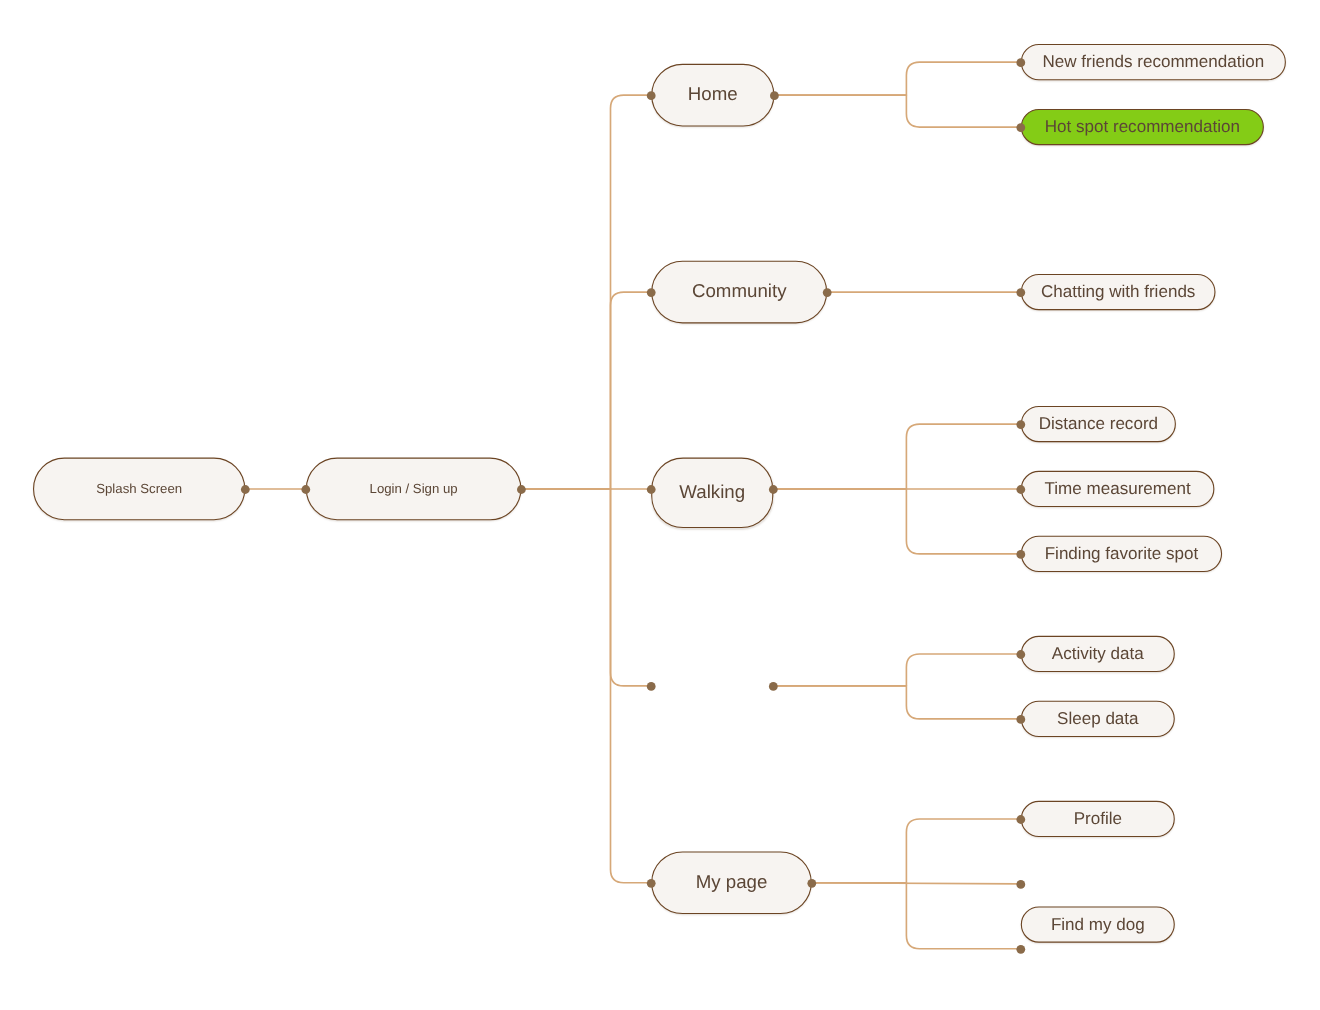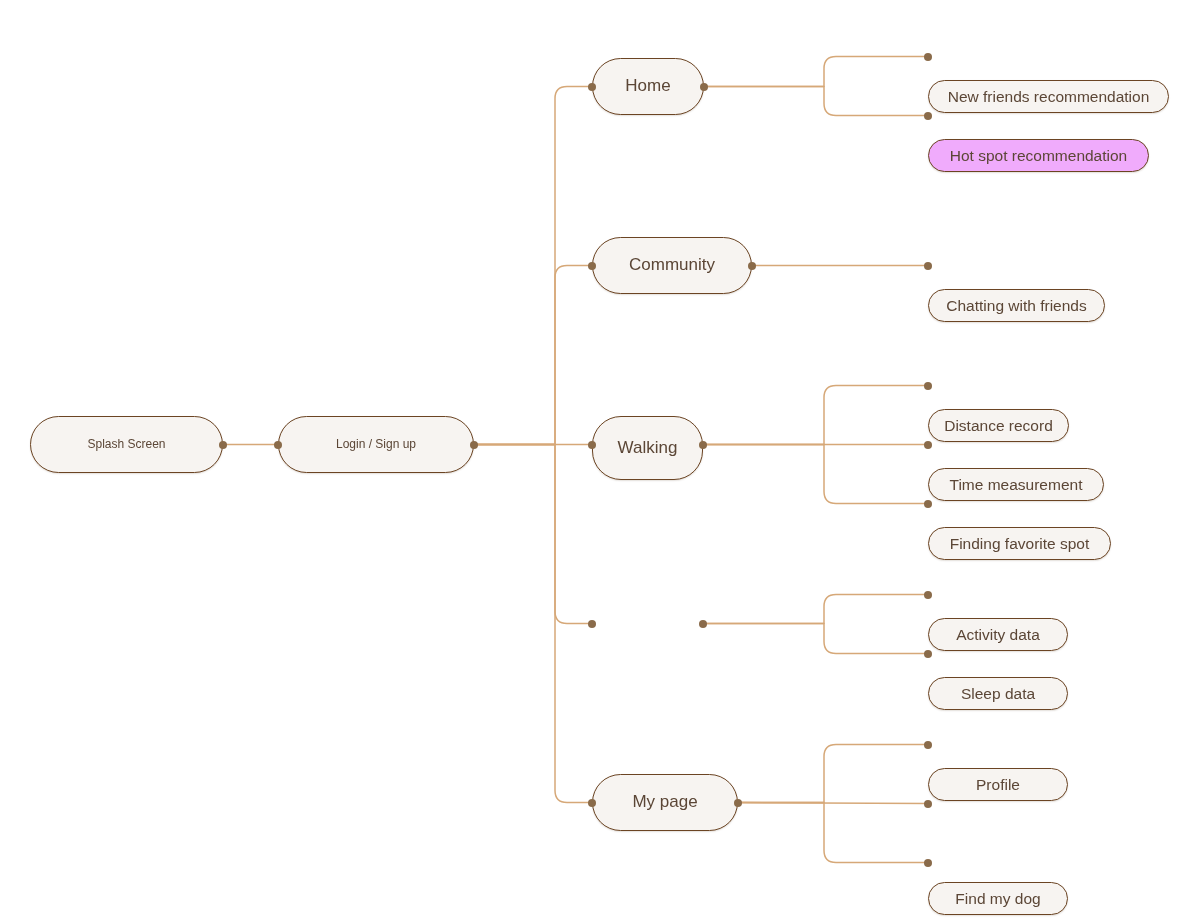--- a/index.html
+++ b/index.html
@@ -43,21 +43,20 @@
     border-radius: 29px;
     font-size: 12px;
   }
   .node.lvl2 {
     border-radius: 29px;
     font-size: 17px;
   }
   .node.lvl3 {
     border-radius: 17px;
     font-size: 15.5px;
-    margin-top: 40px;
   }
   .node-label {
     display: block;
     padding: 0 10px;
   }
   .port {
     position: absolute;
     width: 8px;
     height: 8px;
     border-radius: 50%;
@@ -106,21 +105,21 @@
   <div class="node lvl2" style="left: 592px; top: 416px; width: 111px; height: 64px; background: rgb(247, 244, 241); border-color: rgb(107, 68, 35); color: rgb(91, 70, 54);">
     <span class="node-label">Walking</span>
   </div>
   <div class="node lvl2" style="left: 592px; top: 774px; width: 146px; height: 57px; background: rgb(247, 244, 241); border-color: rgb(107, 68, 35); color: rgb(91, 70, 54);">
     <span class="node-label">My page</span>
   </div>
 
   <div class="node lvl3" style="left: 928px; top: 40px; width: 241px; height: 33px; background: rgb(247, 244, 241); border-color: rgb(107, 68, 35); color: rgb(91, 70, 54);">
     <span class="node-label">New friends recommendation</span>
   </div>
-  <div class="node lvl3" style="left: 928px; top: 99px; width: 221px; height: 33px; background: #f0abfc; border-color: rgb(107, 68, 35); color: rgb(91, 70, 54);">
+  <div class="node lvl3" style="left: 928px; top: 99px; width: 221px; height: 33px; background: #84cc16; border-color: rgb(107, 68, 35); color: rgb(91, 70, 54);">
     <span class="node-label">Hot spot recommendation</span>
   </div>
   <div class="node lvl3" style="left: 928px; top: 249px; width: 177px; height: 33px; background: rgb(247, 244, 241); border-color: rgb(107, 68, 35); color: rgb(91, 70, 54);">
     <span class="node-label">Chatting with friends</span>
   </div>
   <div class="node lvl3" style="left: 928px; top: 428px; width: 176px; height: 33px; background: rgb(247, 244, 241); border-color: rgb(107, 68, 35); color: rgb(91, 70, 54);">
     <span class="node-label">Time measurement</span>
   </div>
   <div class="node lvl3" style="left: 928px; top: 369px; width: 141px; height: 33px; background: rgb(247, 244, 241); border-color: rgb(107, 68, 35); color: rgb(91, 70, 54);">
     <span class="node-label">Distance record</span>
@@ -130,21 +129,21 @@
   </div>
   <div class="node lvl3" style="left: 928px; top: 578px; width: 140px; height: 33px; background: rgb(247, 244, 241); border-color: rgb(107, 68, 35); color: rgb(91, 70, 54);">
     <span class="node-label">Activity data</span>
   </div>
   <div class="node lvl3" style="left: 928px; top: 637px; width: 140px; height: 33px; background: rgb(247, 244, 241); border-color: rgb(107, 68, 35); color: rgb(91, 70, 54);">
     <span class="node-label">Sleep data</span>
   </div>
   <div class="node lvl3" style="left: 928px; top: 728px; width: 140px; height: 33px; background: rgb(247, 244, 241); border-color: rgb(107, 68, 35); color: rgb(91, 70, 54);">
     <span class="node-label">Profile</span>
   </div>
-  <div class="node lvl3" style="left: 928px; top: 842px; width: 140px; height: 33px; background: rgb(247, 244, 241); border-color: rgb(107, 68, 35); color: rgb(91, 70, 54);">
+  <div class="node lvl3" style="left: 928px; top: 824px; width: 140px; height: 33px; background: rgb(247, 244, 241); border-color: rgb(107, 68, 35); color: rgb(91, 70, 54);">
     <span class="node-label">Find my dog</span>
   </div>
 
 <div class="port" style="left: 223px; top: 444.5px; background: rgb(138, 107, 74);"></div>
     <div class="port" style="left: 278px; top: 444.5px; background: rgb(138, 107, 74);"></div>
     <div class="port" style="left: 474px; top: 444.5px; background: rgb(138, 107, 74);"></div>
     <div class="port" style="left: 592px; top: 86.5px; background: rgb(138, 107, 74);"></div>
     <div class="port" style="left: 592px; top: 265.5px; background: rgb(138, 107, 74);"></div>
     <div class="port" style="left: 592px; top: 444.5px; background: rgb(138, 107, 74);"></div>
     <div class="port" style="left: 592px; top: 623.5px; background: rgb(138, 107, 74);"></div>

